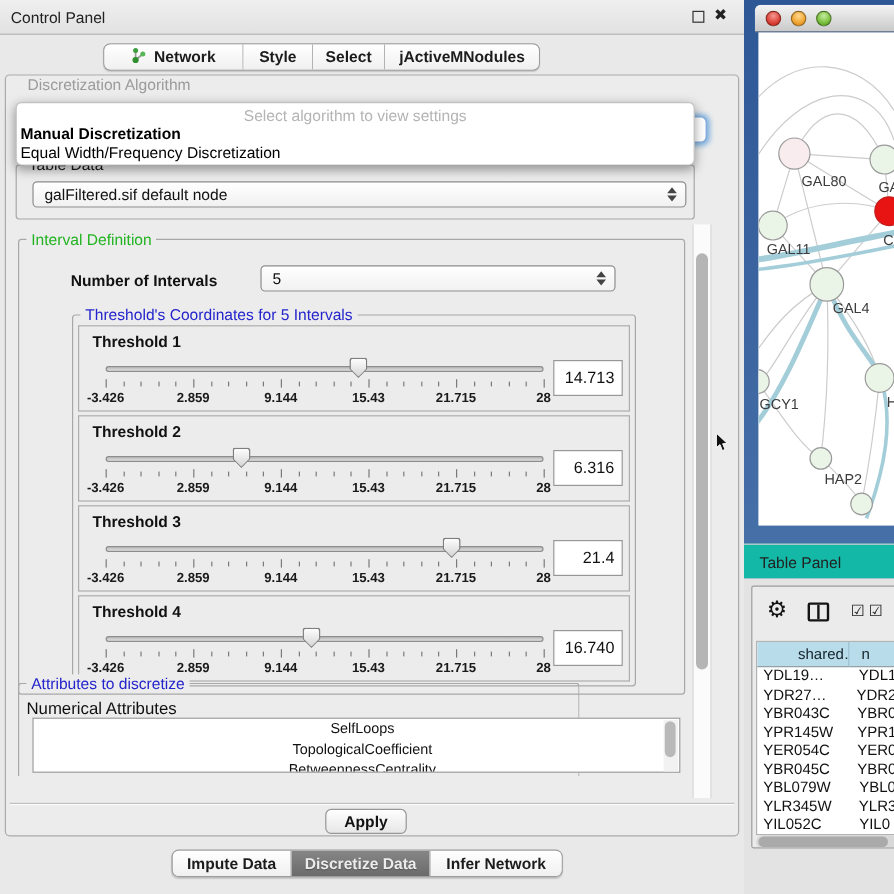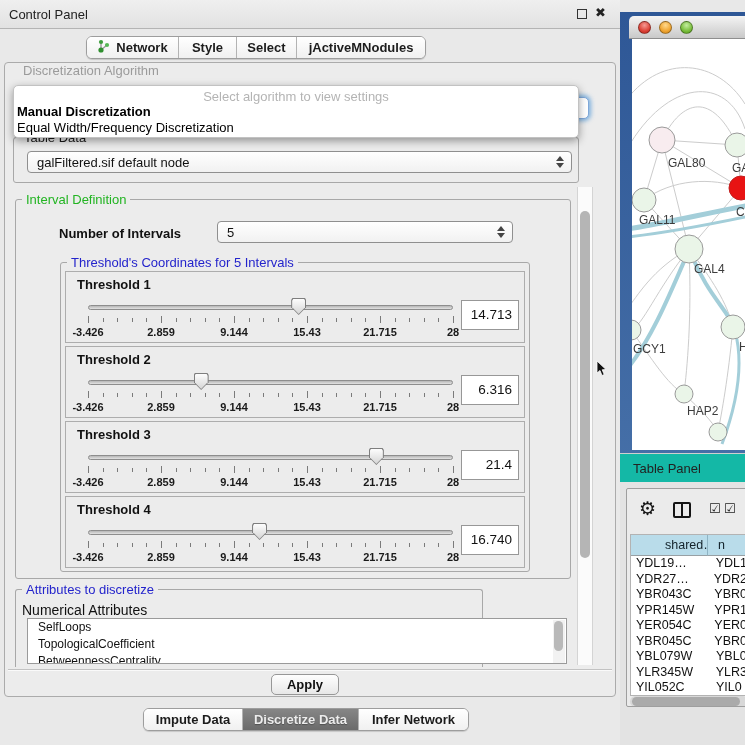--- a/index.html
+++ b/index.html
@@ -82,21 +82,21 @@
           border-top:1px solid #c2c2c2;border-bottom:1px solid #fafafa;}
   .apply-btn{position:absolute;left:266px;top:611px;width:68px;height:21px;border:1px solid #979797;border-radius:5px;
              background:linear-gradient(#fefefe,#e7e7e7);font-size:13px;font-weight:bold;color:#111;
              text-align:center;line-height:19px;}
 
   .v-scroll{position:absolute;left:572px;top:124px;width:16px;height:478px;background:#fbfbfb;
             border-left:1px solid #d4d4d4;border-right:1px solid #d4d4d4;}
   .v-scroll i{position:absolute;left:2px;top:24px;width:10px;height:347px;border-radius:6px;background:#b5b5b5;}
 
   
-  .net-frame{position:absolute;left:620px;top:12px;width:125px;height:544px;
+  .net-frame{position:absolute;left:620px;top:0;width:125px;height:544px;
              background:linear-gradient(180deg,#2e5796,#4a74ab);}
   .net-titlebar{position:absolute;left:9px;top:4px;width:116px;height:23px;border-radius:5px 0 0 0;
                 background:linear-gradient(#f4f4f4,#c9c9c9);border-bottom:1px solid #8e8e8e;}
   .light{position:absolute;top:5px;width:13px;height:13px;border-radius:50%;border:1px solid rgba(0,0,0,.35);}
   .light.red{left:9px;background:radial-gradient(circle at 50% 30%,#f59a93,#dd4338 60%,#b32318);}
   .light.yellow{left:30px;background:radial-gradient(circle at 50% 30%,#ffd98e,#f0a633 60%,#c67f12);}
   .light.green{left:51px;background:radial-gradient(circle at 50% 30%,#c4eda0,#7bbf3e 60%,#4f9416);}
   .net-canvas{position:absolute;left:12px;top:27px;width:113px;height:411px;background:#fff;overflow:hidden;}
 
   .tp-titlebar{position:absolute;left:620px;top:453px;width:125px;height:29px;background:#14b8a6;
@@ -131,21 +131,21 @@
 <div class="screen">
 
   <div class="control-panel">
     <div class="cp-titlebar">
       <span class="cp-title">Control Panel</span>
       <span class="float-btn"></span>
       <span class="close-btn">✖</span>
     </div>
 
     <div class="seg-group" id="top-tabs">
-        <div class="seg" style="width: 92px;">
+        <div class="seg" style="width: 116px;">
           <span><svg width="14" height="14" viewBox="0 0 14 14">
               <line x1="4" y1="3" x2="4" y2="11" stroke="#9a9a9a" stroke-width="1.4"></line>
               <line x1="4" y1="11" x2="10" y2="6" stroke="#9a9a9a" stroke-width="1.4"></line>
               <circle cx="4" cy="3" r="2.1" fill="#3f9e3f"></circle>
               <circle cx="4" cy="11" r="2.6" fill="#2f8f2f"></circle>
               <circle cx="10" cy="6" r="2.1" fill="#56b856"></circle>
             </svg></span>
           <span>Network</span>
         </div>
         <div class="seg" style="width: 58px;">
@@ -368,21 +368,21 @@
                   <span class="sl-lab" style="left: 241px;">15.43</span>
                   <span class="sl-lab" style="left: 314px;">21.715</span>
                   <span class="sl-lab" style="left: 387px;">28</span>
                 </div>
                 <div class="th-value">16.740</div>
               </div>
             </div>
         </div>
       </div>
 
-      <div class="group" style="left:10px;top:526px;width:468px;height:78px;border-bottom:none;border-radius:3px 3px 0 0;">
+      <div class="group" style="left:10px;top:506px;width:468px;height:78px;border-bottom:none;border-radius:3px 3px 0 0;text-align:center;">
         <span class="group-title gt-blue">Attributes to discretize</span>
         <span style="position:absolute;left:6px;top:12px;font-size:14px;font-weight:normal;">Numerical Attributes</span>
         <div class="listbox">
           <div id="attr-items">
               <div class="list-item">SelfLoops</div>
               <div class="list-item">TopologicalCoefficient</div>
               <div class="list-item">BetweennessCentrality</div>
             </div>
           <div class="list-scroll">
               <i></i>

